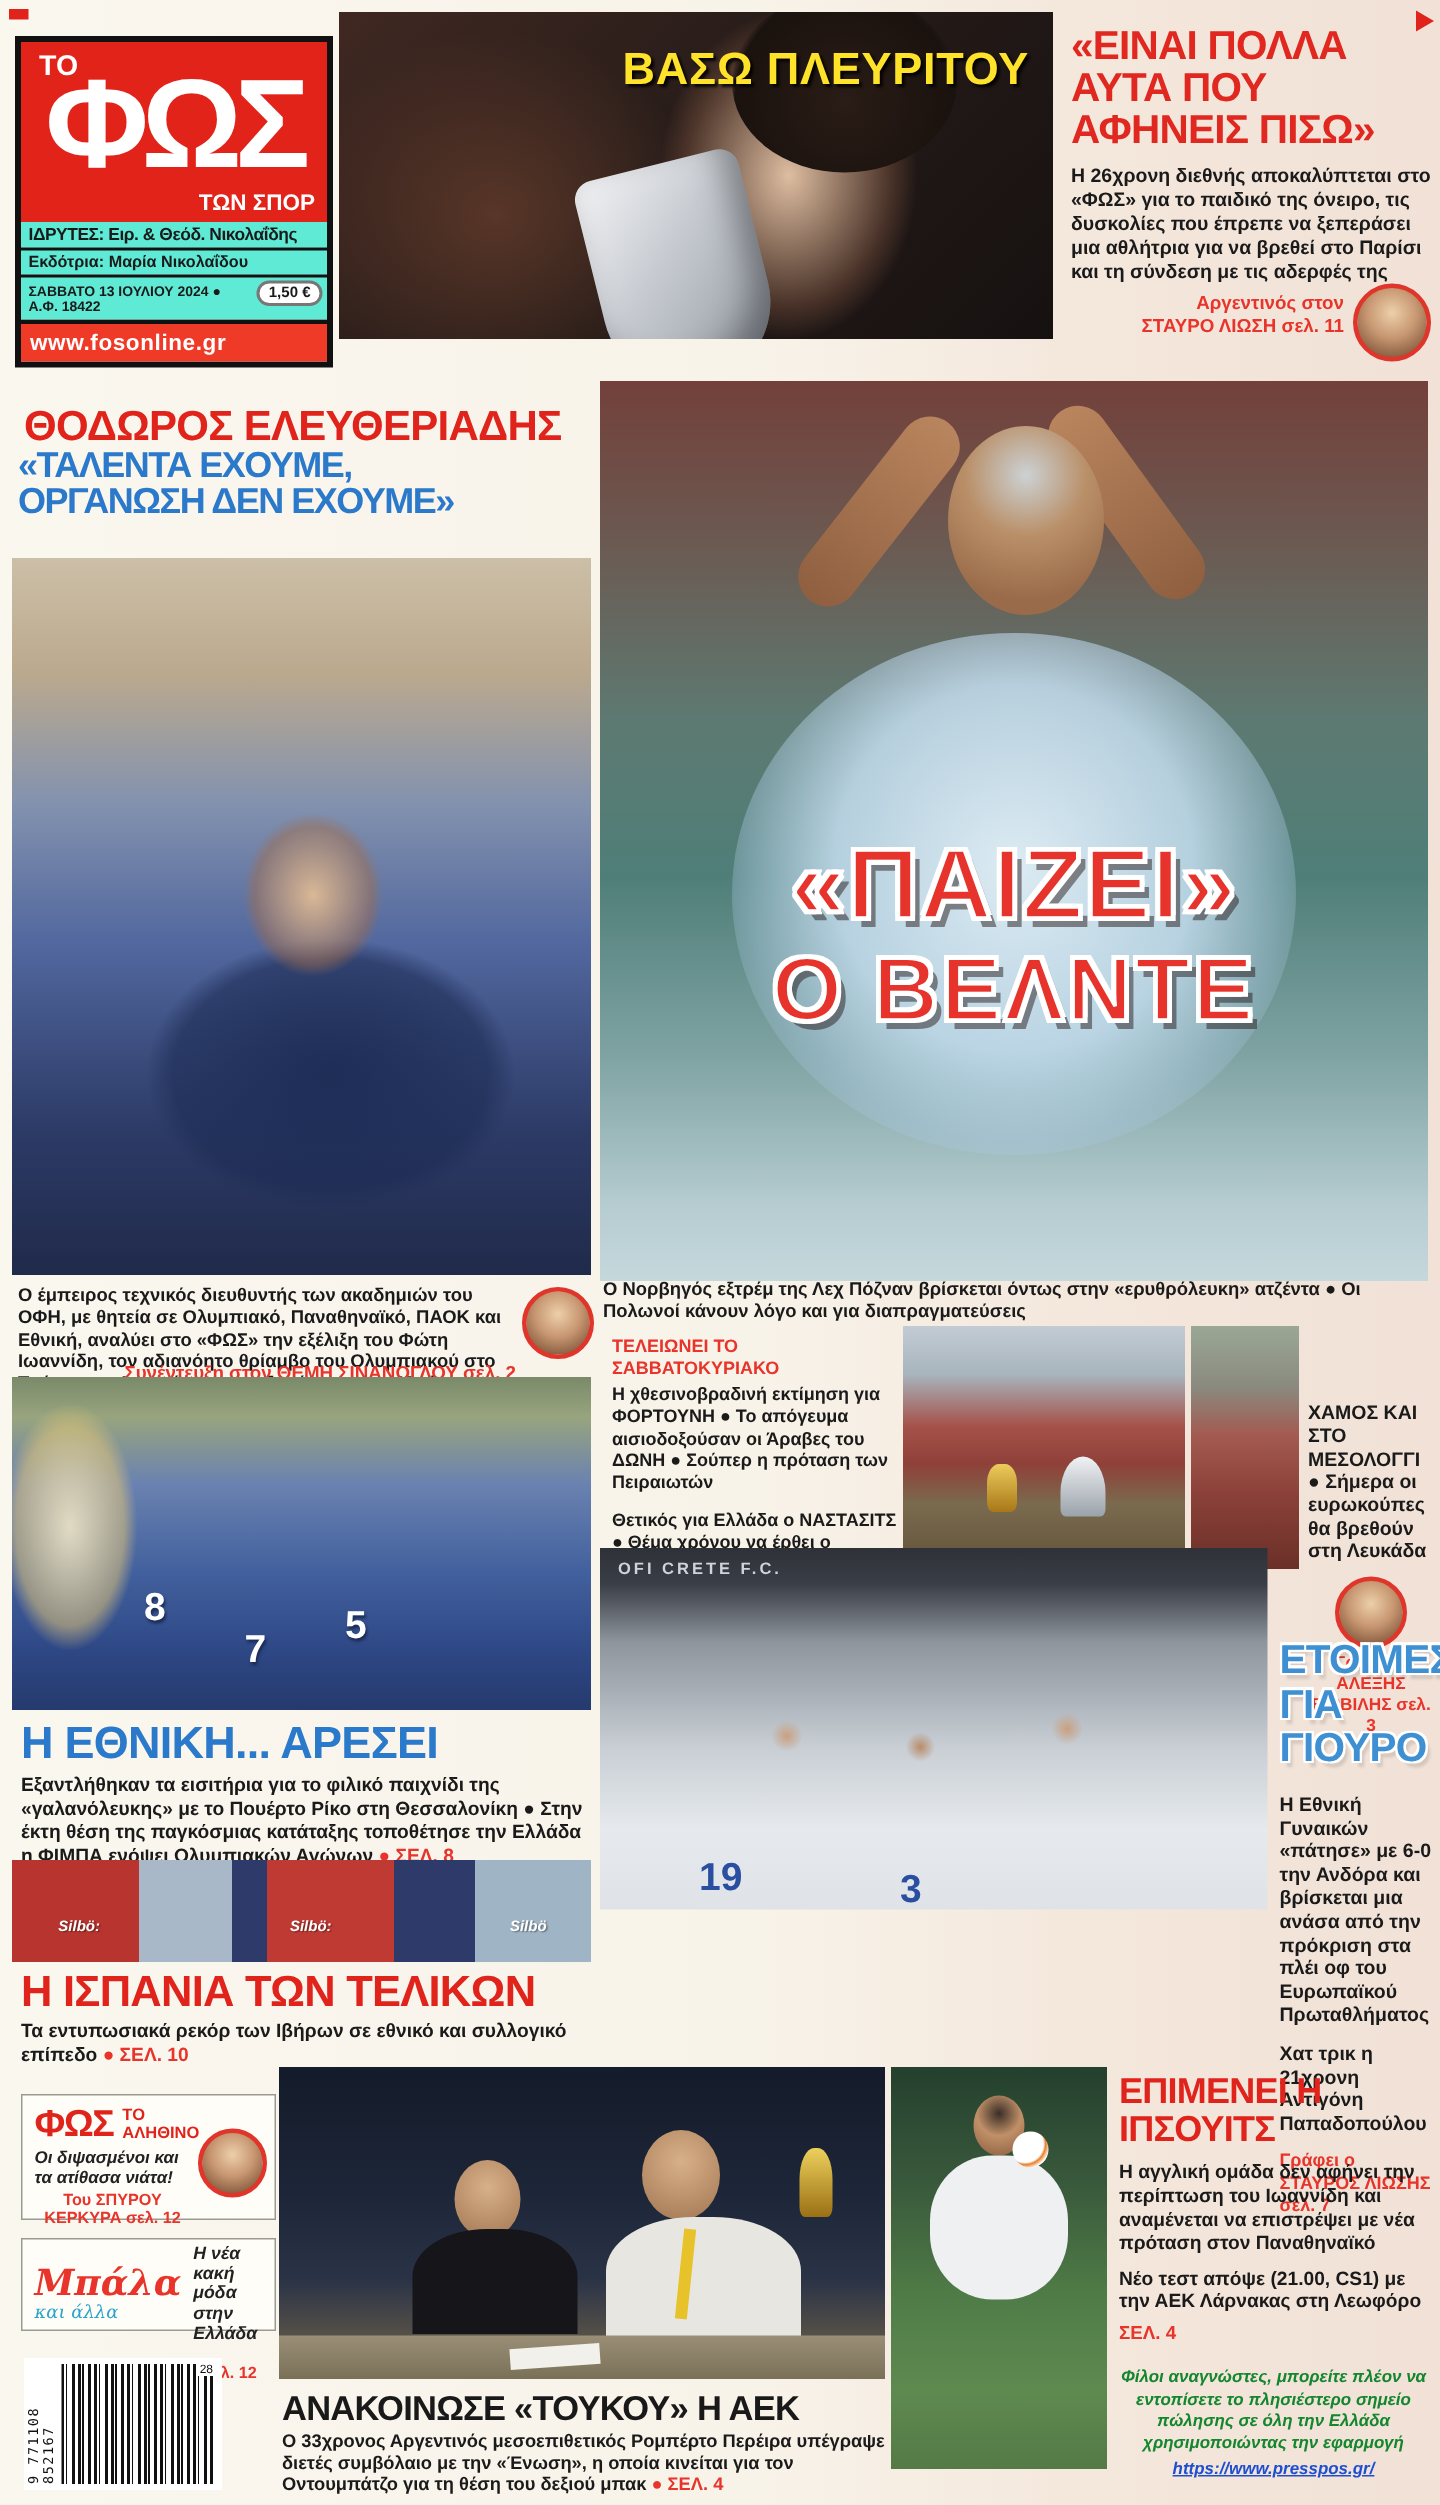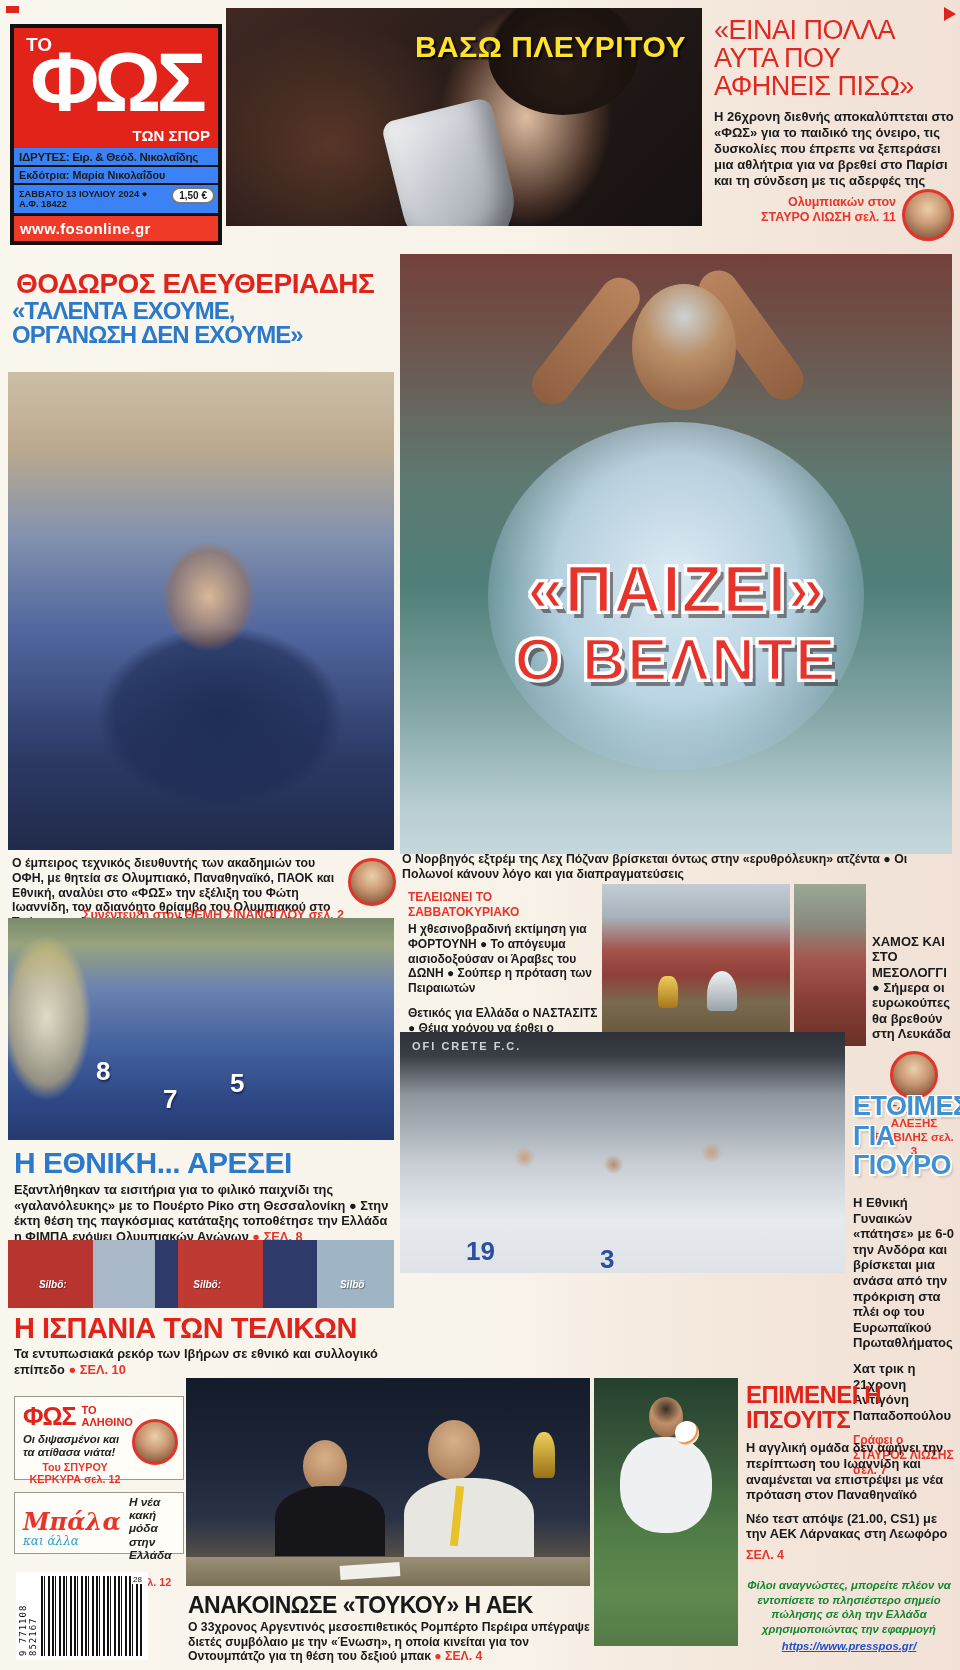--- a/index.html
+++ b/index.html
@@ -19,21 +19,21 @@
   
   #mark-tl{left:6px;top:6px;width:13px;height:7px;background:#e0241c;}
   #mark-tr{right:4px;top:7px;width:0;height:0;border-top:7px solid transparent;border-bottom:7px solid transparent;border-left:12px solid #e0241c;}
 
   
   #masthead{left:10px;top:24px;width:212px;border:4px solid #111;background:#fff;box-sizing:border-box;}
   #m-red{position:relative;background:#e2231a;color:#fff;height:120px;}
   #m-to{position:absolute;left:12px;top:6px;font-size:19px;font-weight:800;}
   #m-title{text-align:center;font-size:84px;font-weight:800;letter-spacing:-5px;line-height:108px;}
   #m-sub{position:absolute;right:8px;bottom:4px;font-size:15px;font-weight:800;}
-  .m-strip{border-top:2px solid #111;padding:2px 5px;background:#3b82f6;}
+  .m-strip{border-top:2px solid #111;padding:2px 5px;background:#5eead4;}
   #m-founders{font-size:11.6px;font-weight:800;border-top:none;letter-spacing:-0.3px;}
   #m-publisher{font-size:10.8px;font-weight:700;}
   #m-date{font-size:9.3px;font-weight:700;position:relative;padding-right:52px;padding-top:4px;padding-bottom:4px;}
   #m-price{position:absolute;right:3px;top:2px;border:2px solid #777;border-radius:11px;padding:1px 6px;font-size:10px;font-weight:700;background:#fff;}
   #m-web{background:#f03a28;color:#fff;font-weight:800;font-size:15px;padding:4px 6px;border-top:3px solid #111;letter-spacing:.4px;}
 
   
   #photo-plevritou{left:226px;top:8px;width:476px;height:218px;
     background:
       radial-gradient(ellipse 110px 140px at 63% 50%, rgba(232,198,168,.95), rgba(150,100,75,.35) 62%, transparent 78%),
@@ -42,21 +42,21 @@
   #plevritou-kicker{position:absolute;right:16px;top:22px;font-size:30px;font-weight:800;color:#ffe22a;
     letter-spacing:.5px;text-shadow:2px 2px 2px rgba(0,0,0,.85);}
   #plevritou-hair{position:absolute;left:55%;top:-6%;width:150px;height:120px;border-radius:50%;
     background:radial-gradient(circle at 50% 60%,#2a1c16 0%,#1a120e 70%,transparent 75%);}
   #plevritou-cup{position:absolute;left:36%;top:46%;width:112px;height:150px;transform:rotate(-14deg);
     border-radius:14px 14px 60px 60px;
     background:linear-gradient(135deg,#f4f4f6 0%,#c7cbd1 42%,#8e949d 100%);box-shadow:inset -10px -12px 22px rgba(0,0,0,.35);}
 
   
   #story-plevritou{left:714px;top:16px;width:240px;}
-  #story-plevritou h2{margin:0;font-size:27px;line-height:1.04;color:#e02820;font-weight:400;letter-spacing:-.5px;}
+  #story-plevritou h2{margin:0;font-size:27px;line-height:1.04;color:#e02820;font-weight:700;letter-spacing:-.5px;}
   #story-plevritou .bt{margin-top:9px;font-size:13px;font-weight:600;}
   #plevritou-byline{position:relative;margin-top:6px;padding-right:58px;text-align:right;font-size:12.5px;line-height:1.25;}
   #plevritou-avatar{position:absolute;right:0;top:-6px;width:52px;height:52px;}
 
   
   #elef-kicker{left:16px;top:268px;font-size:28px;font-weight:800;color:#e0241c;letter-spacing:-.5px;}
   #elef-headline{left:12px;top:299px;font-size:24px;font-weight:800;color:#2b79cb;line-height:1.0;letter-spacing:-1px;}
   #photo-elef{left:8px;top:372px;width:386px;height:478px;
     background:
       radial-gradient(ellipse 60px 70px at 52% 47%, rgba(224,188,150,.95), rgba(160,110,80,.5) 65%, transparent 78%),
@@ -219,21 +219,21 @@
   <div class="ph" id="photo-plevritou">
     <div id="plevritou-hair"></div>
     <div id="plevritou-cup"></div>
     <span id="plevritou-kicker">ΒΑΣΩ ΠΛΕΥΡΙΤΟΥ</span>
   </div>
 
   <div class="abs" id="story-plevritou">
     <h2>«ΕΙΝΑΙ ΠΟΛΛΑ ΑΥΤΑ ΠΟΥ ΑΦΗΝΕΙΣ ΠΙΣΩ»</h2>
     <div class="bt">Η 26χρονη διεθνής αποκαλύπτεται στο «ΦΩΣ» για το παιδικό της όνειρο, τις δυσκολίες που έπρεπε να ξεπεράσει μια αθλήτρια για να βρεθεί στο Παρίσι και τη σύνδεση με τις αδερφές της</div>
     <div class="byl" id="plevritou-byline">
-      <div>Ολυμπιακών στον</div>
+      <div>Αργεντινός στον</div>
       <div>ΣΤΑΥΡΟ ΛΙΩΣΗ σελ. 11</div>
       <div class="av" id="plevritou-avatar"></div>
     </div>
   </div>
 
   <div class="abs" id="elef-kicker">ΘΟΔΩΡΟΣ ΕΛΕΥΘΕΡΙΑΔΗΣ</div>
   <div class="abs" id="elef-headline">
     <div>«ΤΑΛΕΝΤΑ ΕΧΟΥΜΕ,</div>
     <div>ΟΡΓΑΝΩΣΗ ΔΕΝ ΕΧΟΥΜΕ»</div>
   </div>

